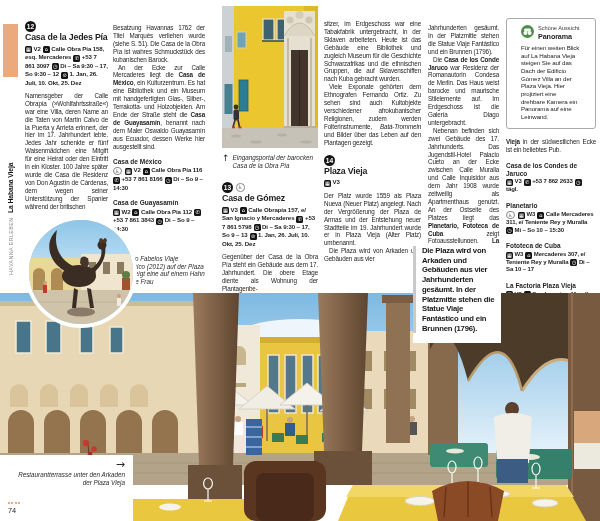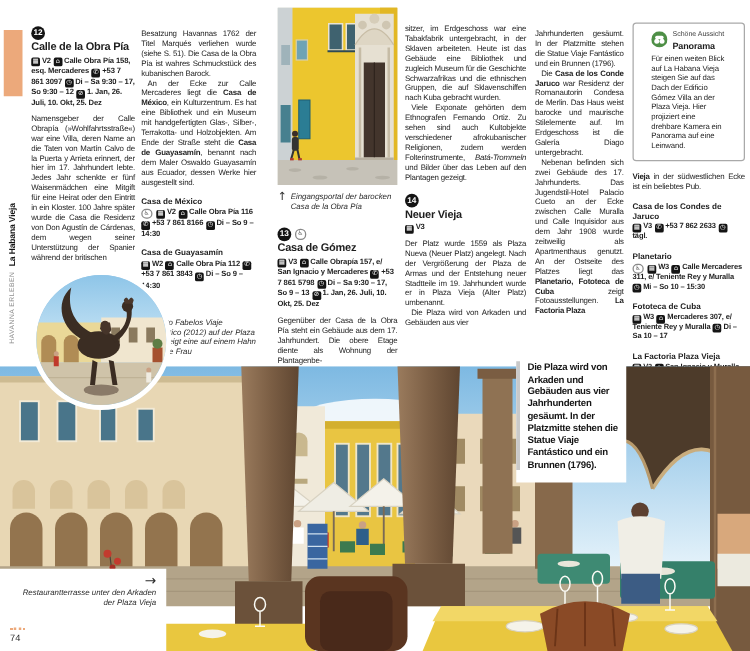--- a/index.html
+++ b/index.html
@@ -48,21 +48,21 @@
   .portal-cap{left:222px;top:154px;width:96px;display:flex;gap:3px;}
   .col3-sec{margin-top:30px;}
   .big-photo{left:0;top:293px;width:600px;height:228px;z-index:1;}
   .circle-photo{left:25px;top:216px;width:112px;height:112px;z-index:3;border-radius:50%;
                 border:4px solid #fff;box-sizing:border-box;overflow:hidden;background:#9cc9e8;}
   .circle-photo svg{display:block;}
   .sculpt-cap{left:116px;top:244px;width:92px;z-index:2;}
   .sculpt-cap .arrow{display:block;margin-bottom:2px;}
 
   
-  .pull-quote{left:413px;top:243px;width:88px;z-index:2;background:#fff;padding:3px 0 10px 0;margin-top:43px;}
+  .pull-quote{left:413px;top:243px;width:88px;z-index:2;background:#fff;padding:3px 0 10px 0;}
   .pull-quote-inner{border-left:3px solid #c9c9c9;padding-left:6px;font-size:7.7px;
                     font-weight:bold;line-height:9.7px;letter-spacing:-.2px;color:#161616;}
 
   
   .pan-box{border:1px solid #a9a9a9;border-radius:3px;padding:6px 14px 7px;background:#fff;}
   .pan-head{display:flex;gap:4px;align-items:flex-start;margin-bottom:3px;}
   .pan-kicker{font-size:5.6px;color:#3c3c3c;}
   .pan-title{font-size:7.2px;font-weight:bold;letter-spacing:-.1px;}
   .pan-body{font-size:6.2px;line-height:7.7px;letter-spacing:-.1px;text-align:left;}
   .side-body{font-size:6.3px;line-height:7.9px;margin-top:9px;text-align:justify;letter-spacing:-.15px;}
@@ -83,21 +83,21 @@
 <div id="page">
 
   <div class="abs edge-block"></div>
   <div class="abs edge-text">
     <span class="edge-series">HAVANNA ERLEBEN</span>
     <span class="edge-chapter">La Habana Vieja</span>
   </div>
 
   <div class="abs col col1">
     <span class="badge">12</span>
-    <div class="sec-title">Calle de la Obra Pía</div>
+    <div class="sec-title">Casa de la Jedes Pía</div>
     <div class="info"><span class="inf-item"><span class="inf-ic ic-map-ref">▦</span><span>V2</span></span><span class="inf-item"><span class="inf-ic ic-address">⌂</span><span>Calle Obra Pía 158, esq. Mercaderes</span></span><span class="inf-item"><span class="inf-ic ic-phone">✆</span><span>+53 7 861 3097</span></span><span class="inf-item"><span class="inf-ic ic-hours">◷</span><span>Di – Sa 9:30 – 17, So 9:30 – 12</span></span><span class="inf-item"><span class="inf-ic ic-closed">⊘</span><span>1. Jan, 26. Juli, 10. Okt, 25. Dez</span></span></div>
     <div class="body" style="margin-top:5px">Namensgeber der Calle Obrapía (»Wohlfahrtsstraße«) war eine Villa, deren Name an die Taten von Martín Calvo de la Puerta y Arrieta erinnert, der hier im 17. Jahrhundert lebte. Jedes Jahr schenkte er fünf Waisenmädchen eine Mitgift für eine Heirat oder den Eintritt in ein Kloster. 100 Jahre später wurde die Casa die Residenz von Don Agustín de Cárdenas, dem wegen seiner Unterstützung der Spanier während der britischen</div>
   </div>
 
   <div class="abs col col2">
     <div class="body">Besatzung Havannas 1762 der Titel Marqués verliehen wurde (siehe S. 51). Die Casa de la Obra Pía ist wahres Schmuckstück des kubanischen Barock.</div>
     <div class="body ind"><span>An der Ecke zur Calle Mercaderes liegt die </span><span class="run-b">Casa de México</span><span>, ein Kulturzentrum. Es hat eine Bibliothek und ein Museum mit handgefertigten Glas-, Silber-, Terrakotta- und Holzobjekten. Am Ende der Straße steht die </span><span class="run-b">Casa de Guayasamín</span><span>, benannt nach dem Maler Oswaldo Guayasamín aus Ecuador, dessen Werke hier ausgestellt sind.</span></div>
     <div class="sub-head">Casa de México</div>
     <div class="info"><span class="inf-item"><span class="inf-ic ic-access">♿</span></span><span class="inf-item"><span class="inf-ic ic-map-ref">▦</span><span>V2</span></span><span class="inf-item"><span class="inf-ic ic-address">⌂</span><span>Calle Obra Pía 116</span></span><span class="inf-item"><span class="inf-ic ic-phone">✆</span><span>+53 7 861 8166</span></span><span class="inf-item"><span class="inf-ic ic-hours">◷</span><span>Di – So 9 – 14:30</span></span></div>
     <div class="sub-head">Casa de Guayasamín</div>
@@ -167,21 +167,21 @@
       <div class="info"><span class="inf-item"><span class="inf-ic ic-map-ref">▦</span><span>V3</span></span><span class="inf-item"><span class="inf-ic ic-address">⌂</span><span>Calle Obrapía 157, e/ San Ignacio y Mercaderes</span></span><span class="inf-item"><span class="inf-ic ic-phone">✆</span><span>+53 7 861 5798</span></span><span class="inf-item"><span class="inf-ic ic-hours">◷</span><span>Di – Sa 9:30 – 17, So 9 – 13</span></span><span class="inf-item"><span class="inf-ic ic-closed">⊘</span><span>1. Jan, 26. Juli, 10. Okt, 25. Dez</span></span></div>
       <div class="body" style="margin-top:5px">Gegenüber der Casa de la Obra Pía steht ein Gebäude aus dem 17. Jahrhundert. Die obere Etage diente als Wohnung der Plantagenbe-</div>
     </div>
   </div>
 
   <div class="abs col col4">
     <div class="body">sitzer, im Erdgeschoss war eine Tabakfabrik untergebracht, in der Sklaven arbeiteten. Heute ist das Gebäude eine Bibliothek und zugleich Museum für die Geschichte Schwarzafrikas und die ethnischen Gruppen, die auf Sklavenschiffen nach Kuba gebracht wurden.</div>
     <div class="body ind"><span>Viele Exponate gehörten dem Ethnografen Fernando Ortiz. Zu sehen sind auch Kultobjekte verschiedener afrokubanischer Religionen, zudem werden Folterinstrumente, </span><span class="run-i">Batá-Trommeln</span><span> und Bilder über das Leben auf den Plantagen gezeigt.</span></div>
     <div style="margin-top:7px">
       <span class="badge">14</span>
-      <div class="sec-title">Neuer Vieja</div>
+      <div class="sec-title">Plaza Vieja</div>
       <div class="info"><span class="inf-item"><span class="inf-ic ic-map-ref">▦</span><span>V3</span></span></div>
       <div class="body" style="margin-top:5px">Der Platz wurde 1559 als Plaza Nueva (Neuer Platz) angelegt. Nach der Vergrößerung der Plaza de Armas und der Entstehung neuer Stadtteile im 19. Jahrhundert wurde er in Plaza Vieja (Alter Platz) umbenannt.</div>
       <div class="body ind">Die Plaza wird von Arkaden und Gebäuden aus vier</div>
     </div>
   </div>
 
   <div class="abs col col5">
     <div class="body">Jahrhunderten gesäumt. In der Platzmitte stehen die Statue Viaje Fantástico und ein Brunnen (1796).</div>
     <div class="body ind"><span>Die </span><span class="run-b">Casa de los Conde Jaruco</span><span> war Residenz der Romanautorin Condesa de Merlin. Das Haus weist barocke und maurische Stilelemente auf. Im Erdgeschoss ist die Galería Diago untergebracht.</span></div>
     <div class="body ind"><span>Nebenan befinden sich zwei Gebäude des 17. Jahrhunderts. Das Jugendstil-Hotel Palacio Cueto an der Ecke zwischen Calle Muralla und Calle Inquisidor aus dem Jahr 1908 wurde zeitweilig als Apartmenthaus genutzt. An der Ostseite des Platzes liegt das </span><span class="run-b">Planetario, Fototeca de Cuba</span><span> zeigt Fotoausstellungen. </span><span class="run-b">La Factoria Plaza</span></div>

